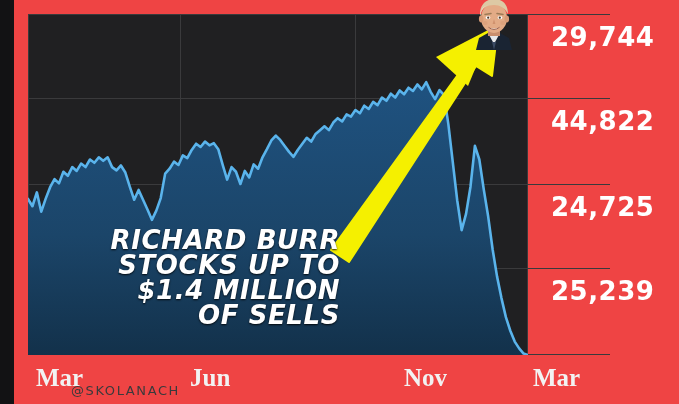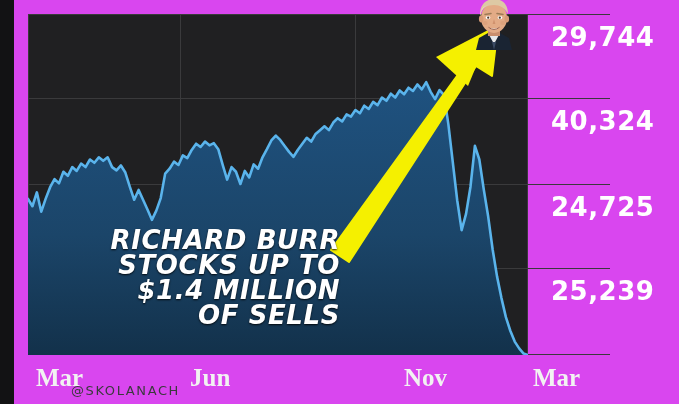--- a/index.html
+++ b/index.html
@@ -4,21 +4,21 @@
 <style>
   html, body {
     margin: 0;
     padding: 0;
     background: #0e0e10;
   }
   #stage {
     position: relative;
     width: 679px;
     height: 404px;
-    background: #d946ef;
+    background: #ef4444;
     overflow: hidden;
     font-family: "Liberation Sans", sans-serif;
   }
   
   .outer-left {
     position: absolute;
     left: 0; top: 0;
     width: 14px; height: 404px;
     background: #121214;
   }
@@ -165,21 +165,21 @@
 
       <path d="M18.5,29.5 Q24,34 29.5,29.5 Q24,31.5 18.5,29.5 Z" fill="#f6f2ea"></path>
       <path d="M18.5,29.3 Q24,33.6 29.5,29.3" stroke="#9a5f4d" stroke-width="1" fill="none"></path>
 
       <ellipse cx="15" cy="25" rx="2.6" ry="2" fill="#d89b76" opacity="0.55"></ellipse>
       <ellipse cx="33" cy="25" rx="2.6" ry="2" fill="#d89b76" opacity="0.55"></ellipse>
     </svg>
   </div>
 
   <div class="ylabel" style="top:22px;">29,744</div>
-  <div class="ylabel" style="top:106px;">40,324</div>
+  <div class="ylabel" style="top:106px;">44,822</div>
   <div class="ylabel" style="top:192px;">24,725</div>
   <div class="ylabel" style="top:276px;">25,239</div>
 
   <div class="xlabel" style="left:36px;">Mar</div>
   <div class="xlabel" style="left:190px;">Jun</div>
   <div class="xlabel" style="left:364px;margin-left:40px;">Nov</div>
   <div class="xlabel" style="left:533px;">Mar</div>
 
   <div class="annotation">
     <div>RICHARD BURR</div>

